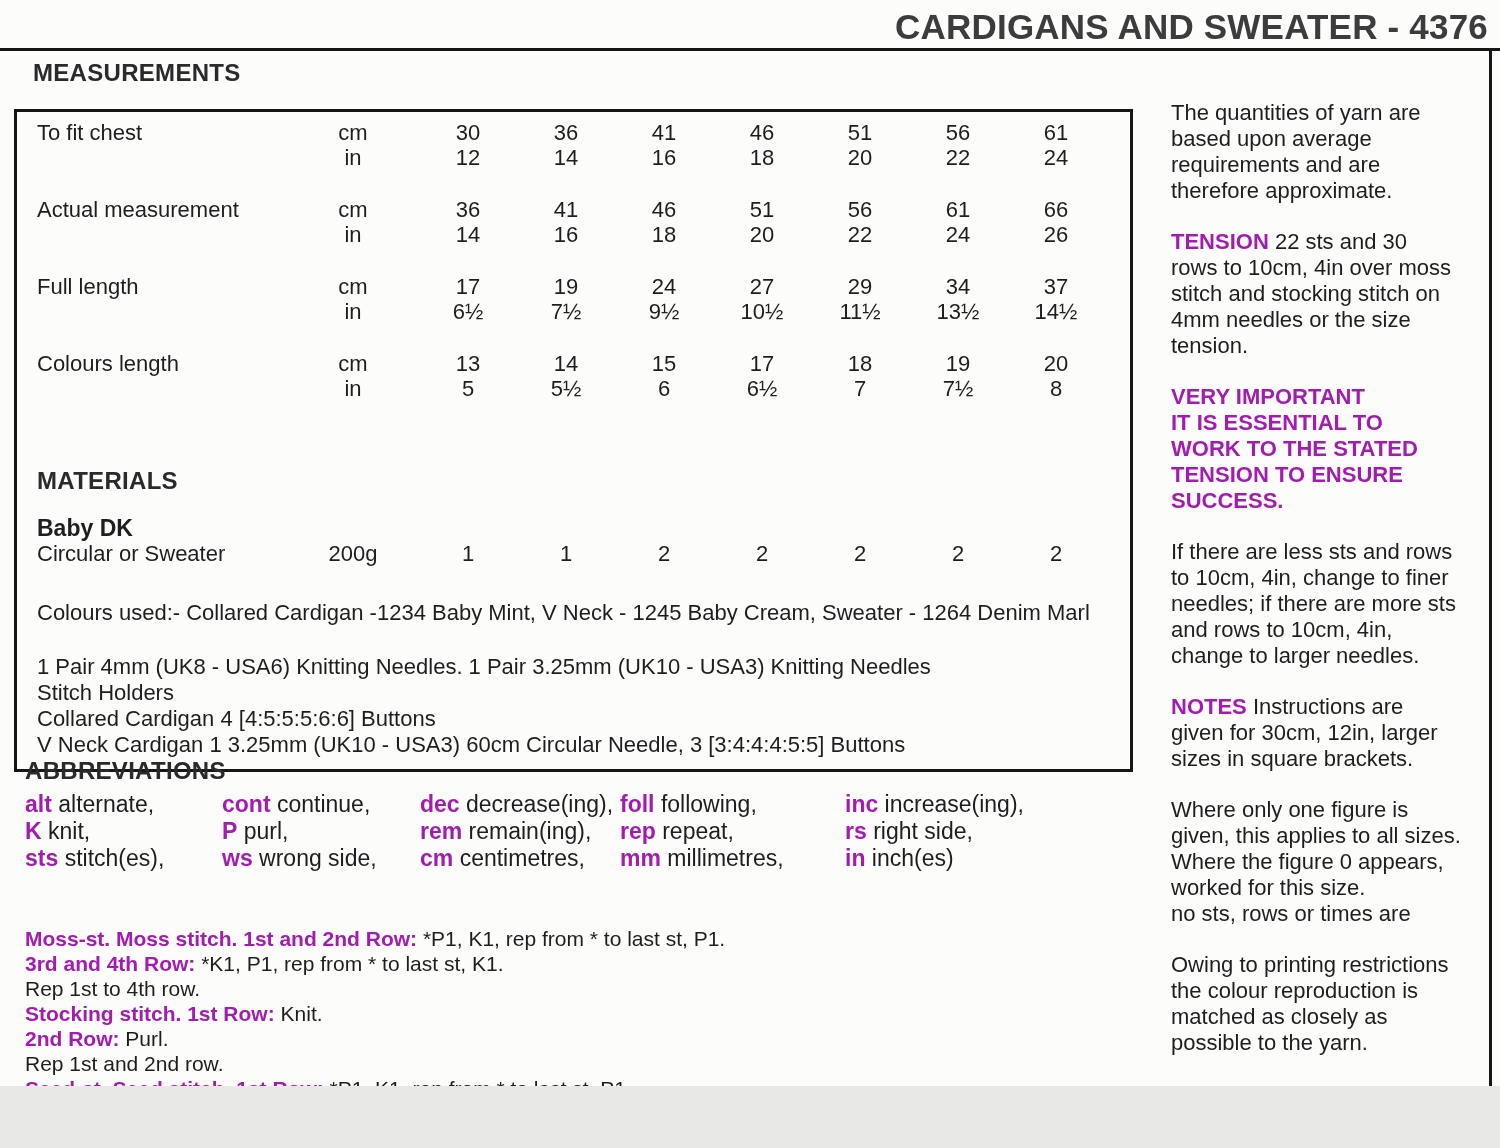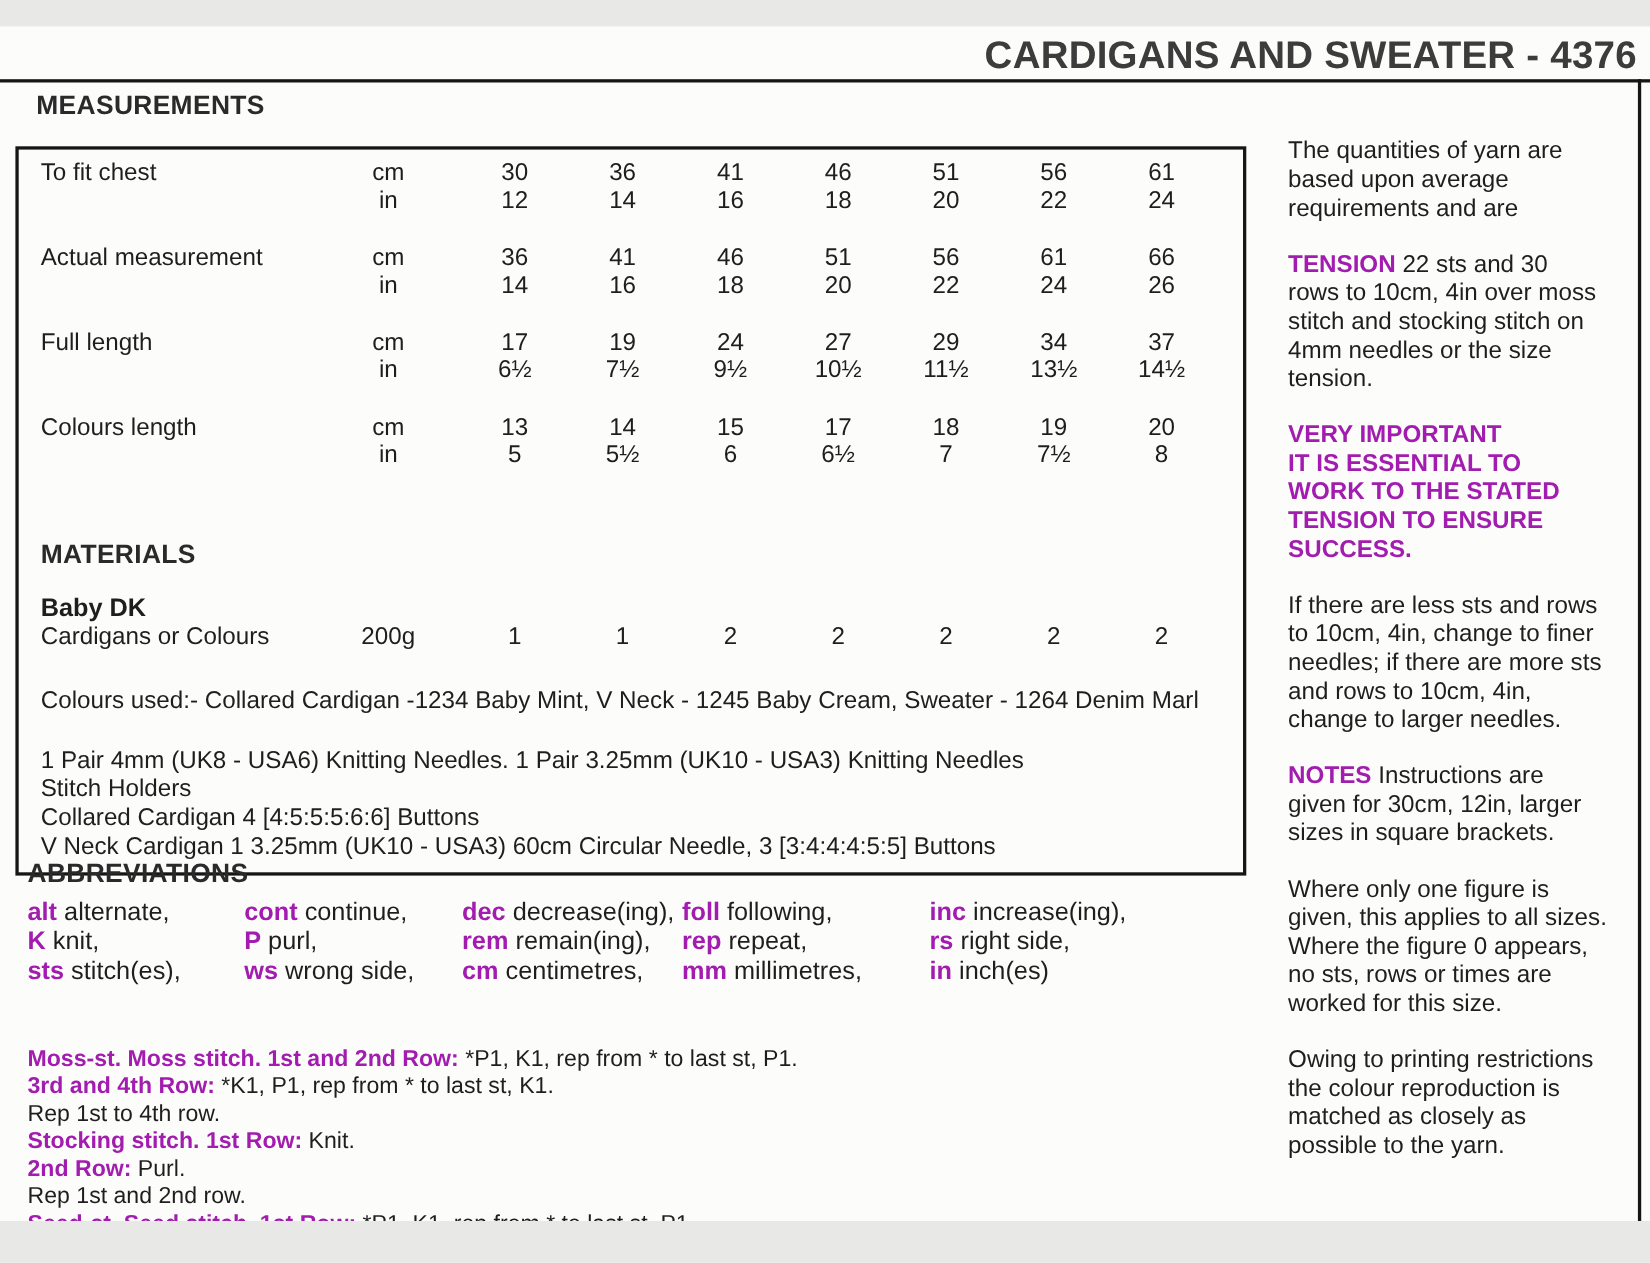--- a/index.html
+++ b/index.html
@@ -1,21 +1,20 @@
 <!DOCTYPE html>
 <html><head>
 <meta charset="utf-8">
 <style>
   html,body { margin:0; padding:0; background:#e8e8e6; }
   .page {
     position:relative; width:1500px; height:1086px;
     background:#fcfcfb; color:#1e1e1e;
     font-family:"Liberation Sans","DejaVu Sans",sans-serif;
     overflow:hidden;
-    margin-top:24px;
   }
   .title {
     position:absolute; top:7px; right:12px;
     font-size:35px; font-weight:bold; color:#3c3c3c; letter-spacing:0.2px;
     white-space:nowrap;
   }
   .top-rule    { position:absolute; left:0; top:48px;  width:1500px; height:3px; background:#161616; }
   .right-rule  { position:absolute; left:1489px; top:48px; width:3px; height:1085px; background:#161616; }
   .bottom-rule { position:absolute; left:0; top:1129px; width:1500px; height:4px; background:#161616; }
 
@@ -156,21 +155,21 @@
             <div class="mval">7</div>
             <div class="mval">7½</div>
             <div class="mval">8</div>
           </div>
         </div>
       </div>
     <div class="sec-heading materials-heading">MATERIALS</div>
     <div class="yarn-name">Baby DK</div>
     <div id="mat-grid">
         <div class="mrow">
-          <div class="mlabel">Cardigans or Colours</div>
+          <div class="mlabel">Circular or Sweater</div>
           <div class="munit">200g</div>
           <div class="mval">1</div>
           <div class="mval">1</div>
           <div class="mval">2</div>
           <div class="mval">2</div>
           <div class="mval">2</div>
           <div class="mval">2</div>
           <div class="mval">2</div>
         </div>
       </div>
@@ -213,20 +212,21 @@
       <div class="bt-line">Rep 1st and 2nd row.</div>
       <div class="bt-line"><b>Seed-st. Seed stitch. 1st Row:</b> *P1, K1, rep from * to last st, P1.</div>
       <div class="bt-line">Rep 1st row.</div>
     </div>
 
   <div id="sidebar-paras" class="sidebar">
       <div class="para">
         <div class="bt-line">The quantities of yarn are</div>
         <div class="bt-line">based upon average</div>
         <div class="bt-line">requirements and are</div>
+        <div class="bt-line">therefore approximate.</div>
       </div>
       <div class="para">
         <div class="bt-line"><b>TENSION</b> 22 sts and 30</div>
         <div class="bt-line">rows to 10cm, 4in over moss</div>
         <div class="bt-line">stitch and stocking stitch on</div>
         <div class="bt-line">4mm needles or the size</div>
         <div class="bt-line">tension.</div>
       </div>
       <div class="para">
         <div class="bt-line"><b>VERY IMPORTANT</b></div>
@@ -244,22 +244,22 @@
       </div>
       <div class="para">
         <div class="bt-line"><b>NOTES</b> Instructions are</div>
         <div class="bt-line">given for 30cm, 12in, larger</div>
         <div class="bt-line">sizes in square brackets.</div>
       </div>
       <div class="para">
         <div class="bt-line">Where only one figure is</div>
         <div class="bt-line">given, this applies to all sizes.</div>
         <div class="bt-line">Where the figure 0 appears,</div>
+        <div class="bt-line">worked for this size.</div>
         <div class="bt-line">no sts, rows or times are</div>
-        <div class="bt-line">worked for this size.</div>
       </div>
       <div class="para">
         <div class="bt-line">Owing to printing restrictions</div>
         <div class="bt-line">the colour reproduction is</div>
         <div class="bt-line">matched as closely as</div>
         <div class="bt-line">possible to the yarn.</div>
       </div>
     </div>
 </div>
 

